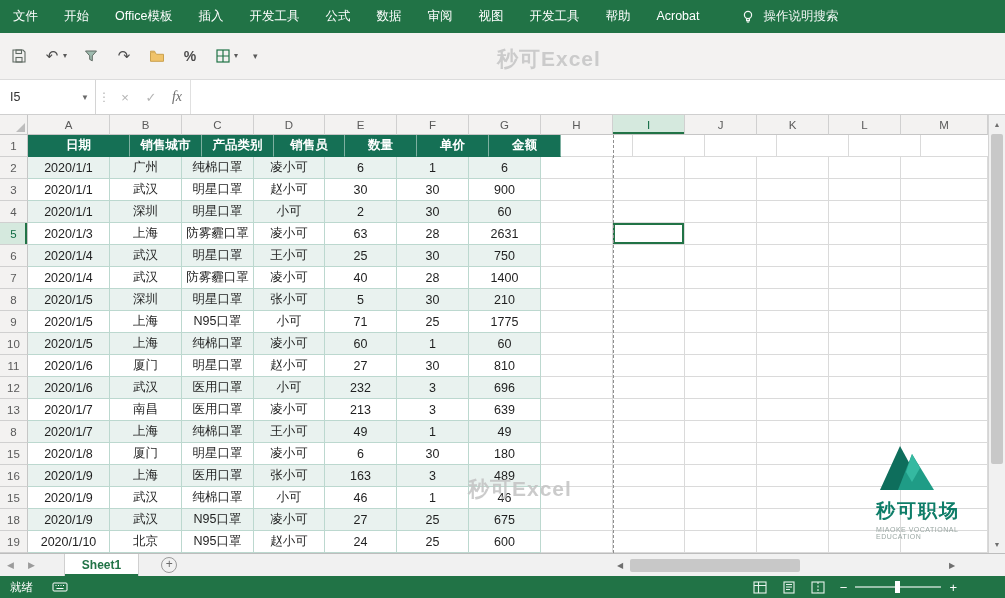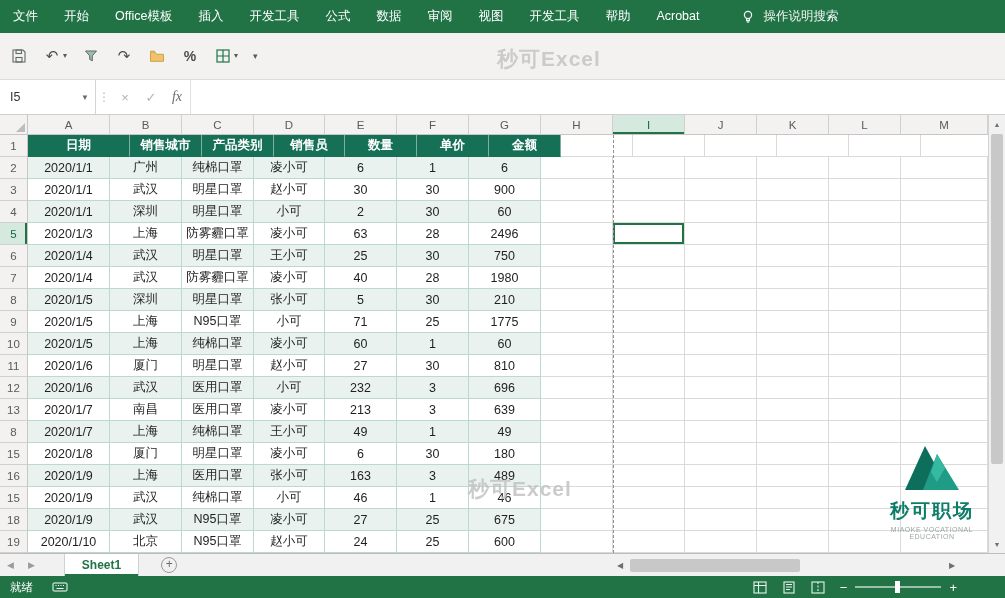--- a/index.html
+++ b/index.html
@@ -42,21 +42,21 @@
   .row-h.hl { background:#d5e9de; color:#0f6b43; box-shadow:inset -2px 0 0 #217346; }
   .cell { height:22px; border-right:1px solid #dadada; border-bottom:1px solid #dadada; display:flex; align-items:center; justify-content:center; font-size:12.5px; color:#1f1f1f; background:#fff; white-space:nowrap; overflow:hidden; }
   .cell.th { background:#157055; color:#fff; font-weight:700; border-right:1px solid rgba(255,255,255,.45); border-bottom:1px solid #157055; }
   .cell.tb { border-right:1px solid #bcd8cf; border-bottom:1px solid #bcd8cf; }
   .cell.band { background:#e9f2ef; }
   .cell.sel { box-shadow:inset 0 0 0 2px #217346; }
   .pgbrk { position:absolute; left:613px; top:20px; height:418px; width:0; border-left:1px dashed #8f8f8f; z-index:4; pointer-events:none; }
   .wm-grid { position:absolute; left:468px; top:360px; font-size:21px; font-weight:600; color:#c3c3c3; letter-spacing:1px; opacity:.85; z-index:5; pointer-events:none; }
 
   
-  .brand { position:absolute; left:876px; top:323px; width:112px; text-align:center; z-index:6; pointer-events:none; }
+  .brand { position:absolute; left:876px; top:323px; width:112px; text-align:left; z-index:6; pointer-events:none; }
   .brand-title { font-size:19px; font-weight:700; color:#0e7d68; letter-spacing:2px; margin-top:2px; }
   .brand-sub { font-size:7px; color:#9aa7a3; letter-spacing:.5px; margin-top:2px; }
 
   
   .vscroll { position:absolute; top:115px; right:0; width:17px; height:438px; background:#f1f1f1; border-left:1px solid #d4d4d4; z-index:8; }
   .vs-arrow { position:absolute; left:0; width:16px; height:16px; display:flex; align-items:center; justify-content:center; font-size:7px; color:#6f6f6f; }
   .vs-up { top:1px; } .vs-down { bottom:1px; }
   .vs-thumb { position:absolute; left:2px; top:19px; width:12px; height:330px; background:#c8c8c8; border-radius:2px; }
 
   
@@ -242,21 +242,21 @@
         <div class="cell" style="width: 87px;"></div>
       </div>
       <div class="grid-row">
         <div class="row-h hl">5</div>
         <div class="cell tb" style="width: 82px;">2020/1/3</div>
         <div class="cell tb" style="width: 72px;">上海</div>
         <div class="cell tb" style="width: 72px;">防雾霾口罩</div>
         <div class="cell tb" style="width: 71px;">凌小可</div>
         <div class="cell tb" style="width: 72px;">63</div>
         <div class="cell tb" style="width: 72px;">28</div>
-        <div class="cell tb" style="width: 72px;">2496</div>
+        <div class="cell tb" style="width: 72px;">2631</div>
         <div class="cell" style="width: 72px;"></div>
         <div class="cell sel" style="width: 72px;"></div>
         <div class="cell" style="width: 72px;"></div>
         <div class="cell" style="width: 72px;"></div>
         <div class="cell" style="width: 72px;"></div>
         <div class="cell" style="width: 87px;"></div>
       </div>
       <div class="grid-row">
         <div class="row-h">6</div>
         <div class="cell tb band" style="width: 82px;">2020/1/4</div>
@@ -274,21 +274,21 @@
         <div class="cell" style="width: 87px;"></div>
       </div>
       <div class="grid-row">
         <div class="row-h">7</div>
         <div class="cell tb" style="width: 82px;">2020/1/4</div>
         <div class="cell tb" style="width: 72px;">武汉</div>
         <div class="cell tb" style="width: 72px;">防雾霾口罩</div>
         <div class="cell tb" style="width: 71px;">凌小可</div>
         <div class="cell tb" style="width: 72px;">40</div>
         <div class="cell tb" style="width: 72px;">28</div>
-        <div class="cell tb" style="width: 72px;">1980</div>
+        <div class="cell tb" style="width: 72px;">1400</div>
         <div class="cell" style="width: 72px;"></div>
         <div class="cell" style="width: 72px;"></div>
         <div class="cell" style="width: 72px;"></div>
         <div class="cell" style="width: 72px;"></div>
         <div class="cell" style="width: 72px;"></div>
         <div class="cell" style="width: 87px;"></div>
       </div>
       <div class="grid-row">
         <div class="row-h">8</div>
         <div class="cell tb band" style="width: 82px;">2020/1/5</div>

